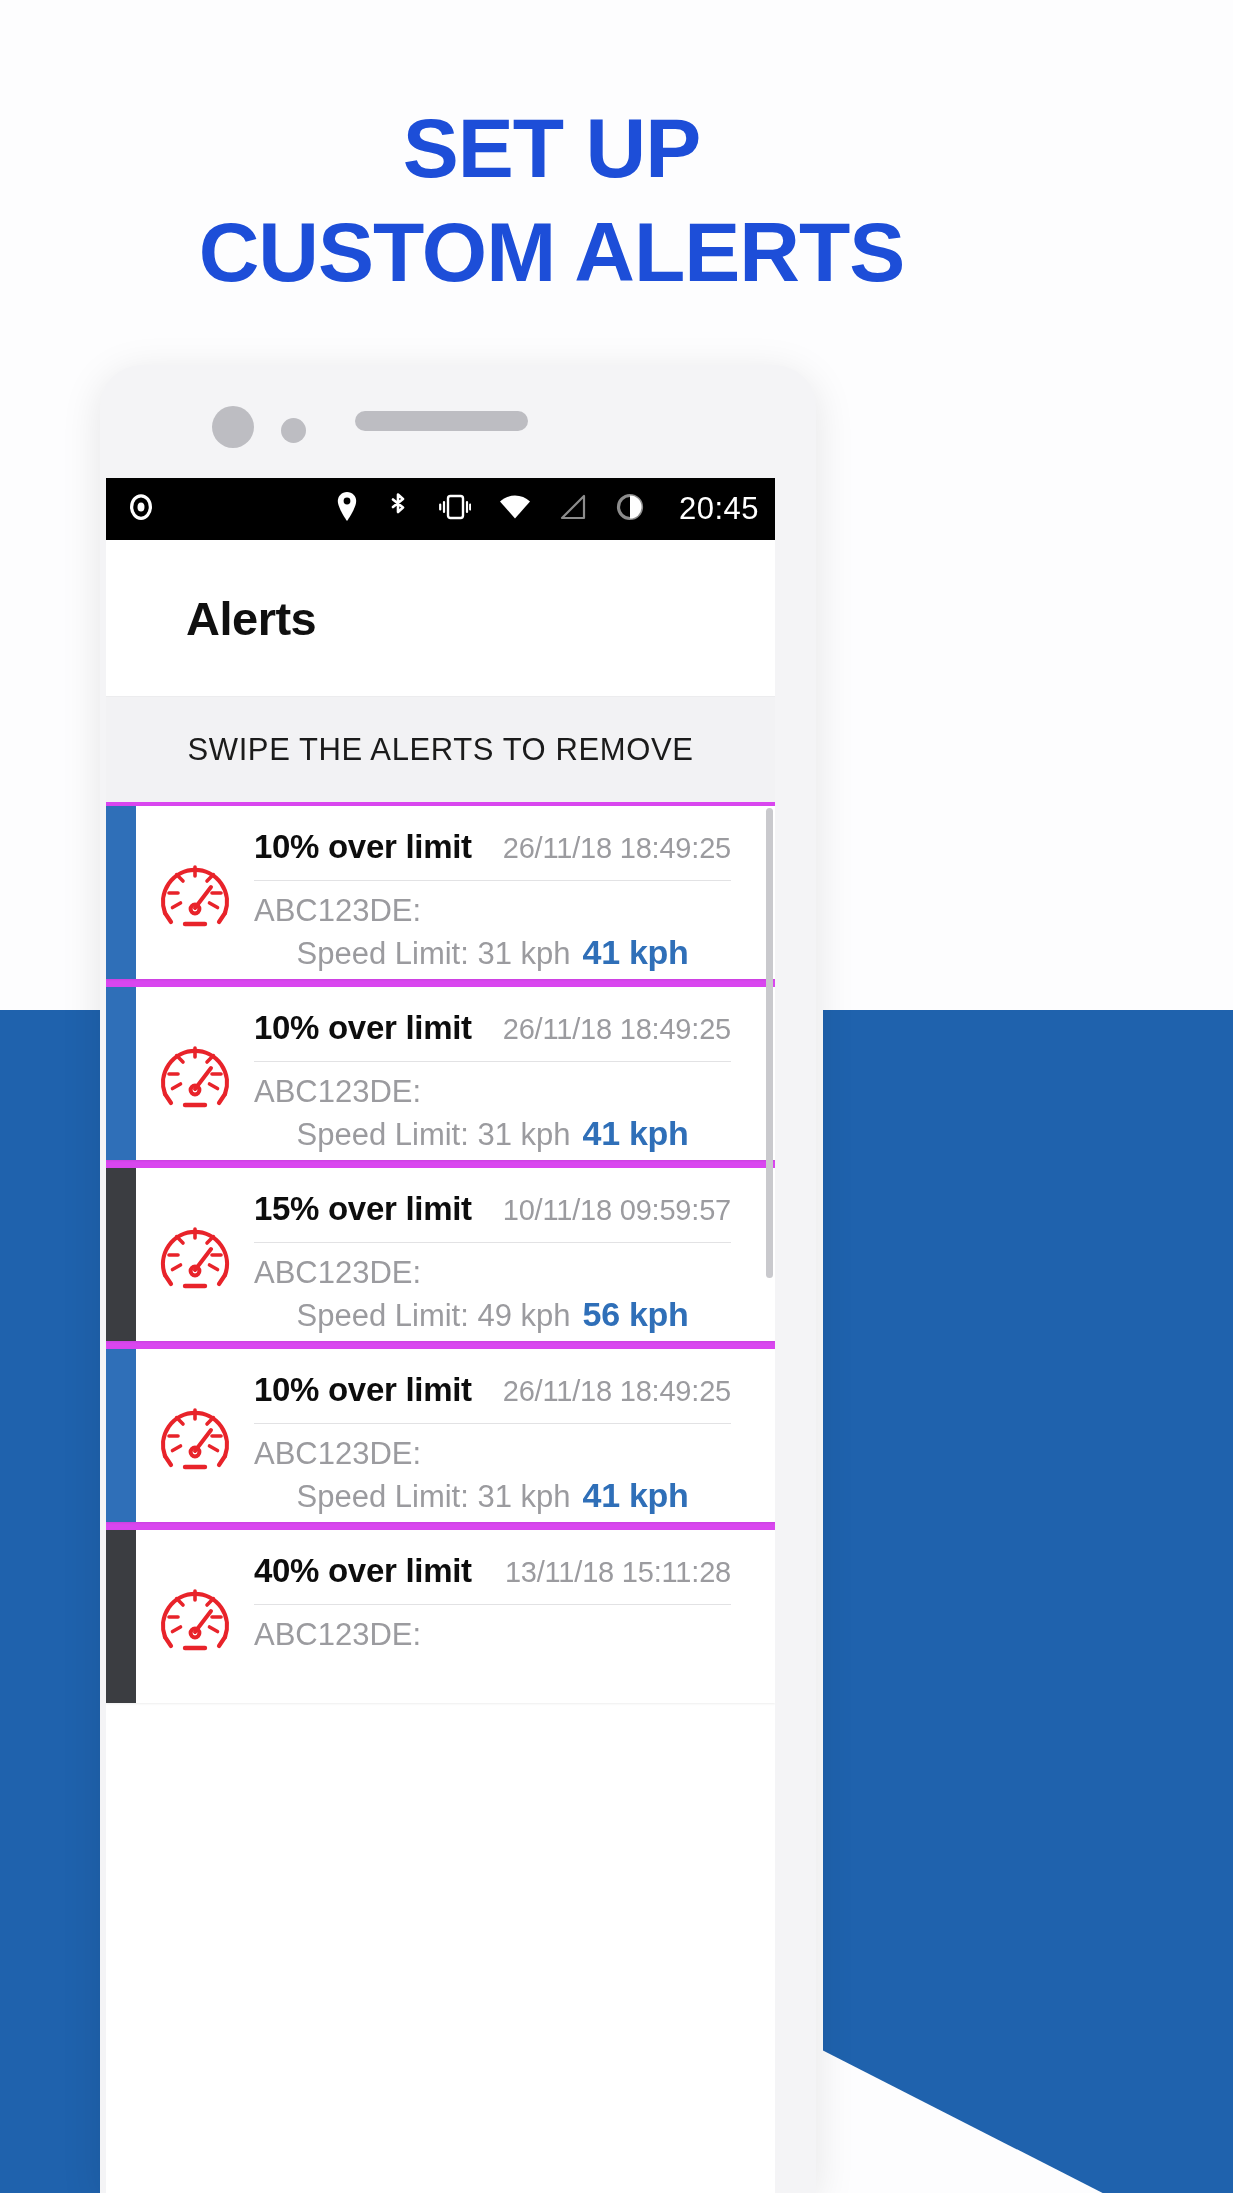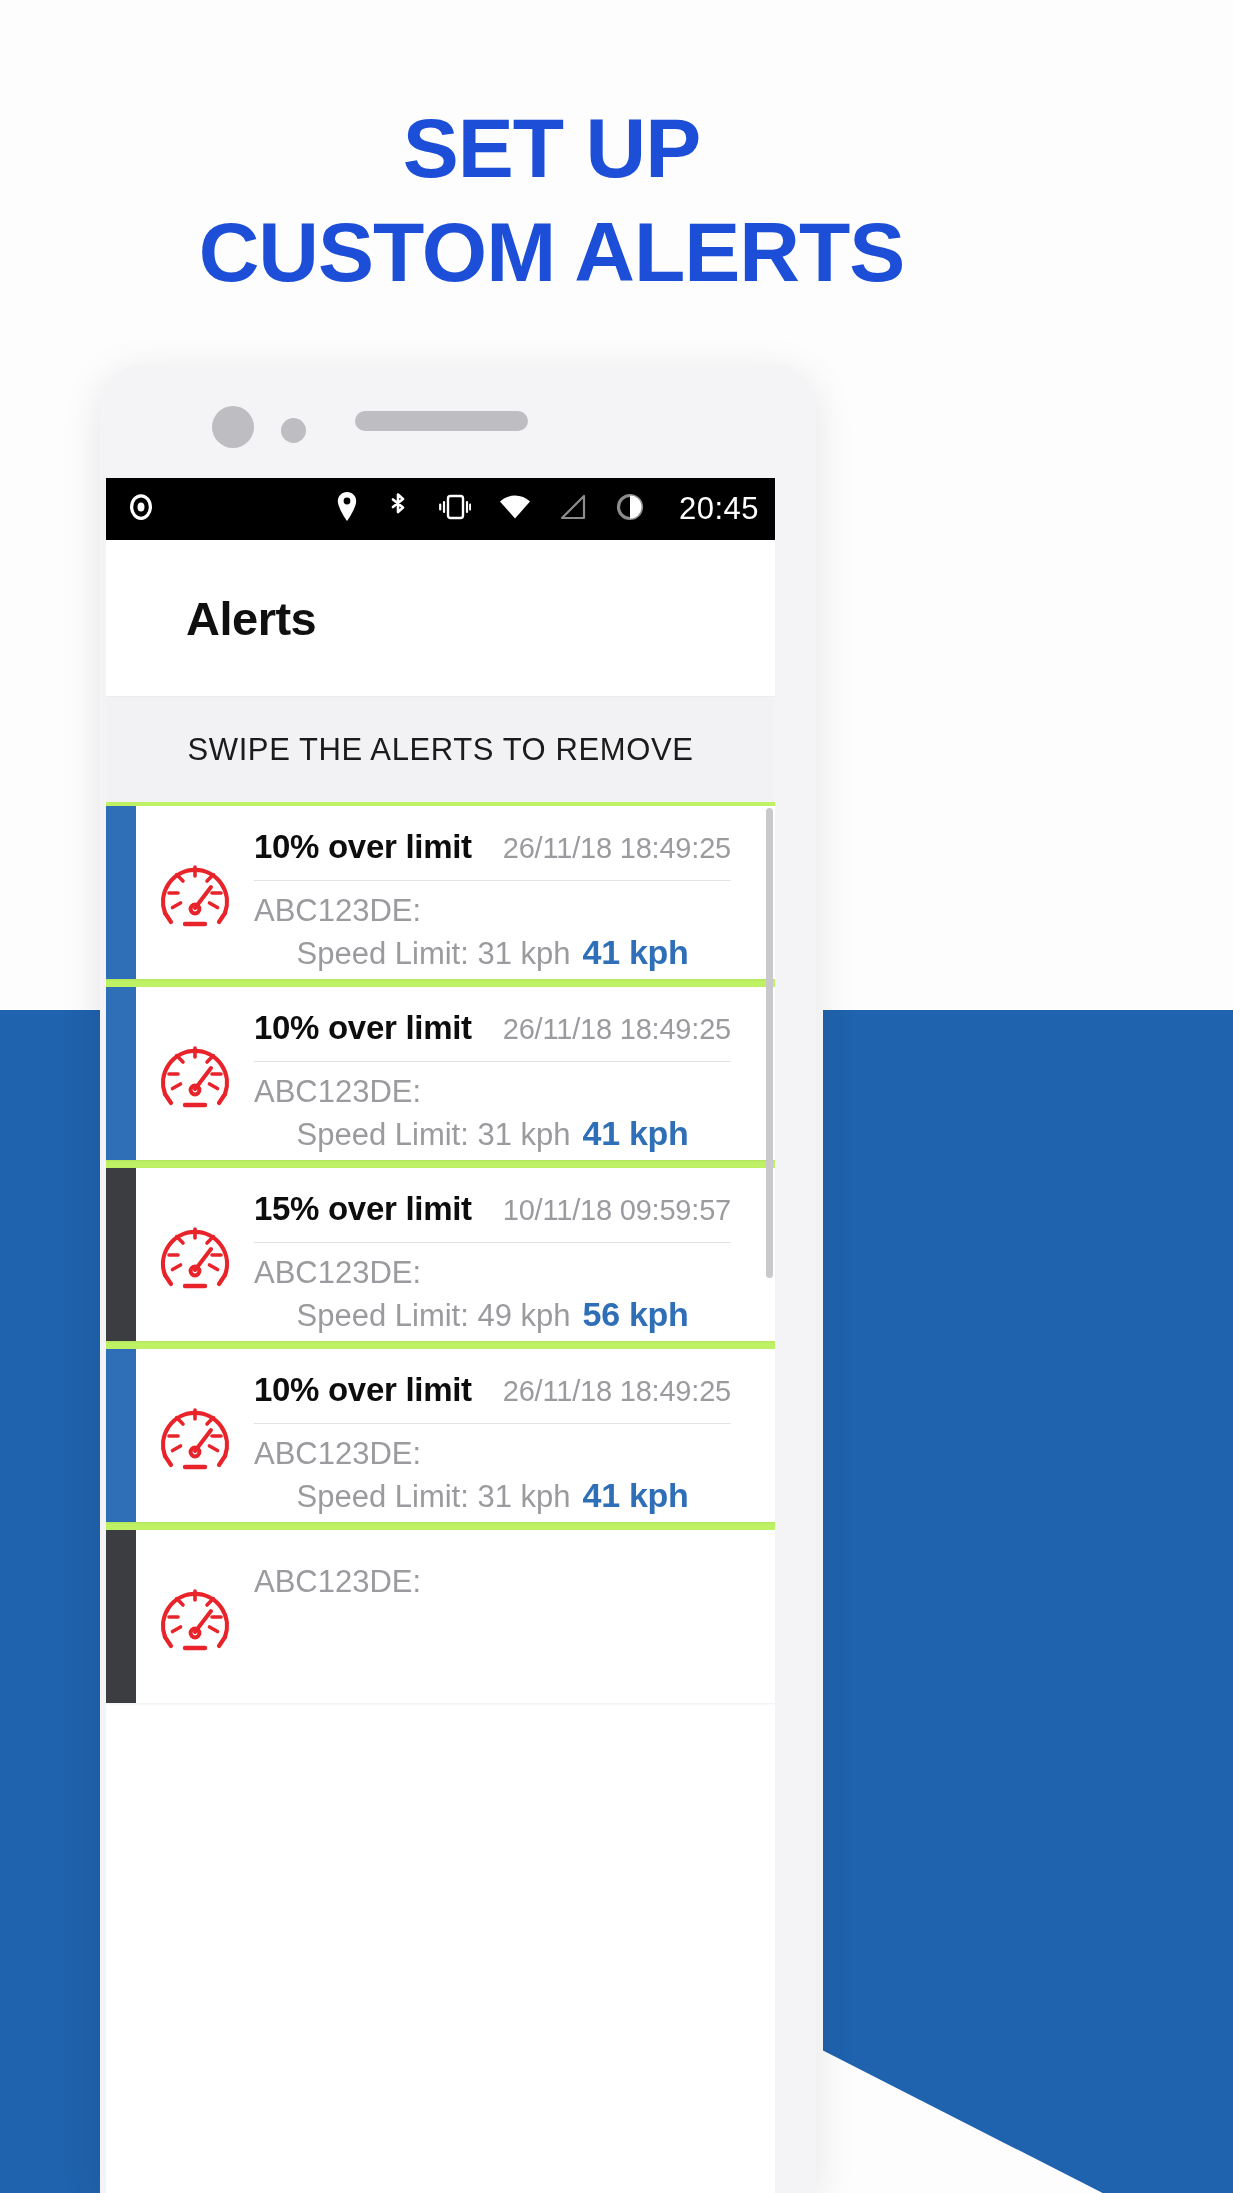--- a/index.html
+++ b/index.html
@@ -197,21 +197,21 @@
     justify-content: center;
   }
   .swipe-banner span {
     font-size: 31px;
     color: #1b1b1b;
     letter-spacing: 0.6px;
   }
 
   
   .alert-list {
-    background: #bef264;
+    background: #d946ef;
     padding-top: 4px;
   }
   .alert-card {
     position: relative;
     display: flex;
     background: #ffffff;
     margin-bottom: 8px;
     height: 173px;
     box-shadow: 0 1px 2px rgba(0,0,0,0.07);
   }
@@ -514,20 +514,24 @@
           <path d="M68 42 h-9"></path>
           <path d="M19.5 56.5 l8 -4.5"></path>
           <path d="M64.5 56.5 l-8 -4.5"></path>
         </g>
         <path d="M42 57 L58 36" stroke="#e8232a" stroke-width="4" stroke-linecap="round"></path>
         <circle cx="42" cy="58" r="4.4" fill="none" stroke="#e8232a" stroke-width="4"></circle>
         <path d="M32 73 h20" stroke="#e8232a" stroke-width="4.4" stroke-linecap="round"></path>
       </svg>
     </div>
     <div class="alert-body">
+      <div class="alert-row-top">
+        <span class="alert-title">40% over limit</span>
+        <span class="alert-time">13/11/18 15:11:28</span>
+      </div>
       <div class="alert-plate">ABC123DE:</div>
       <div class="alert-row-bottom">
         <span class="alert-limit"></span>
         <span class="alert-speed"></span>
       </div>
     </div>
   </div>
 </div>
 
     <div class="scroll-thumb"></div>

